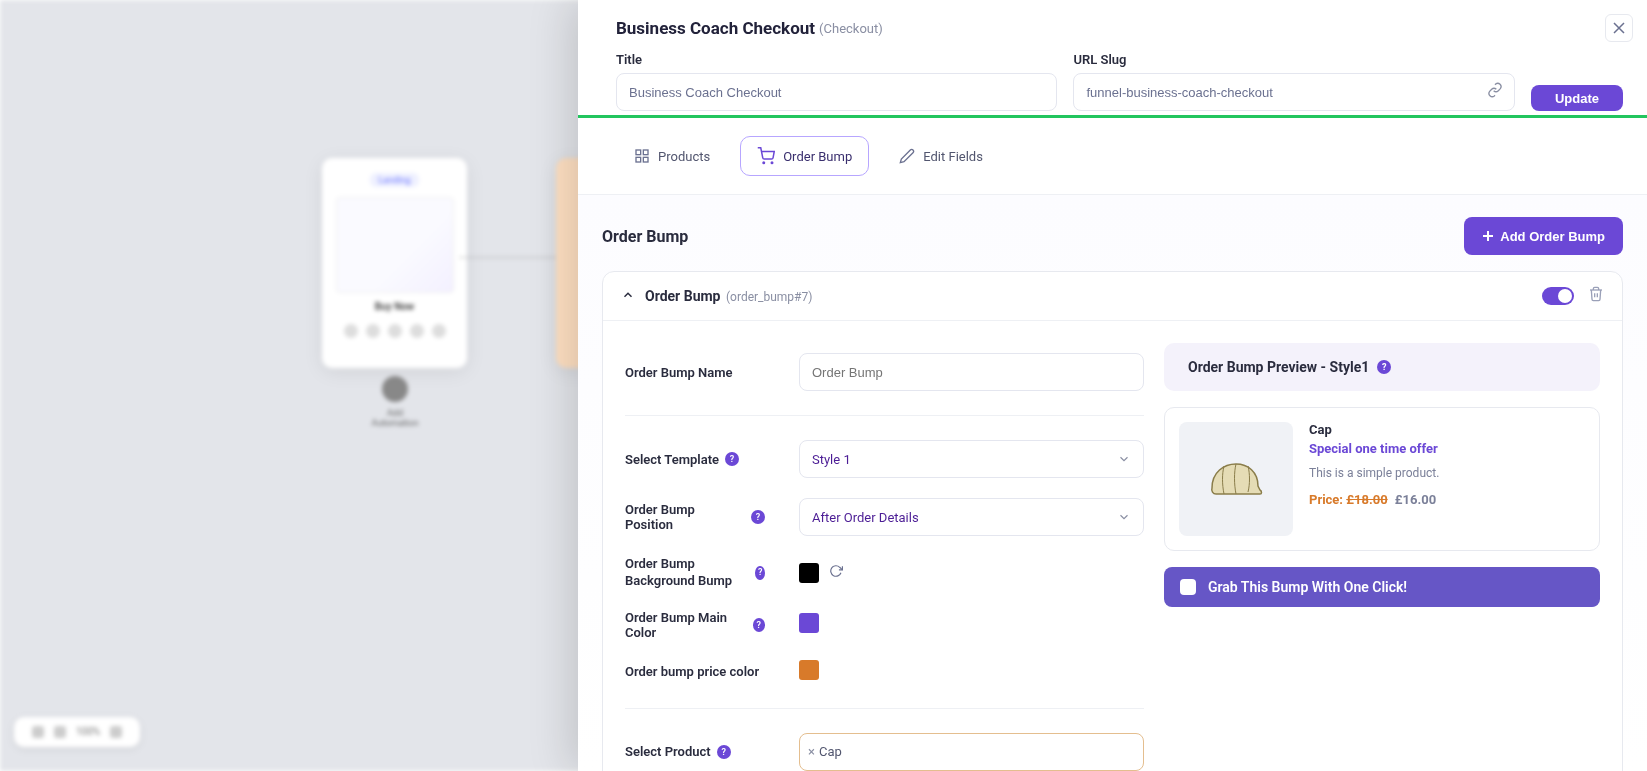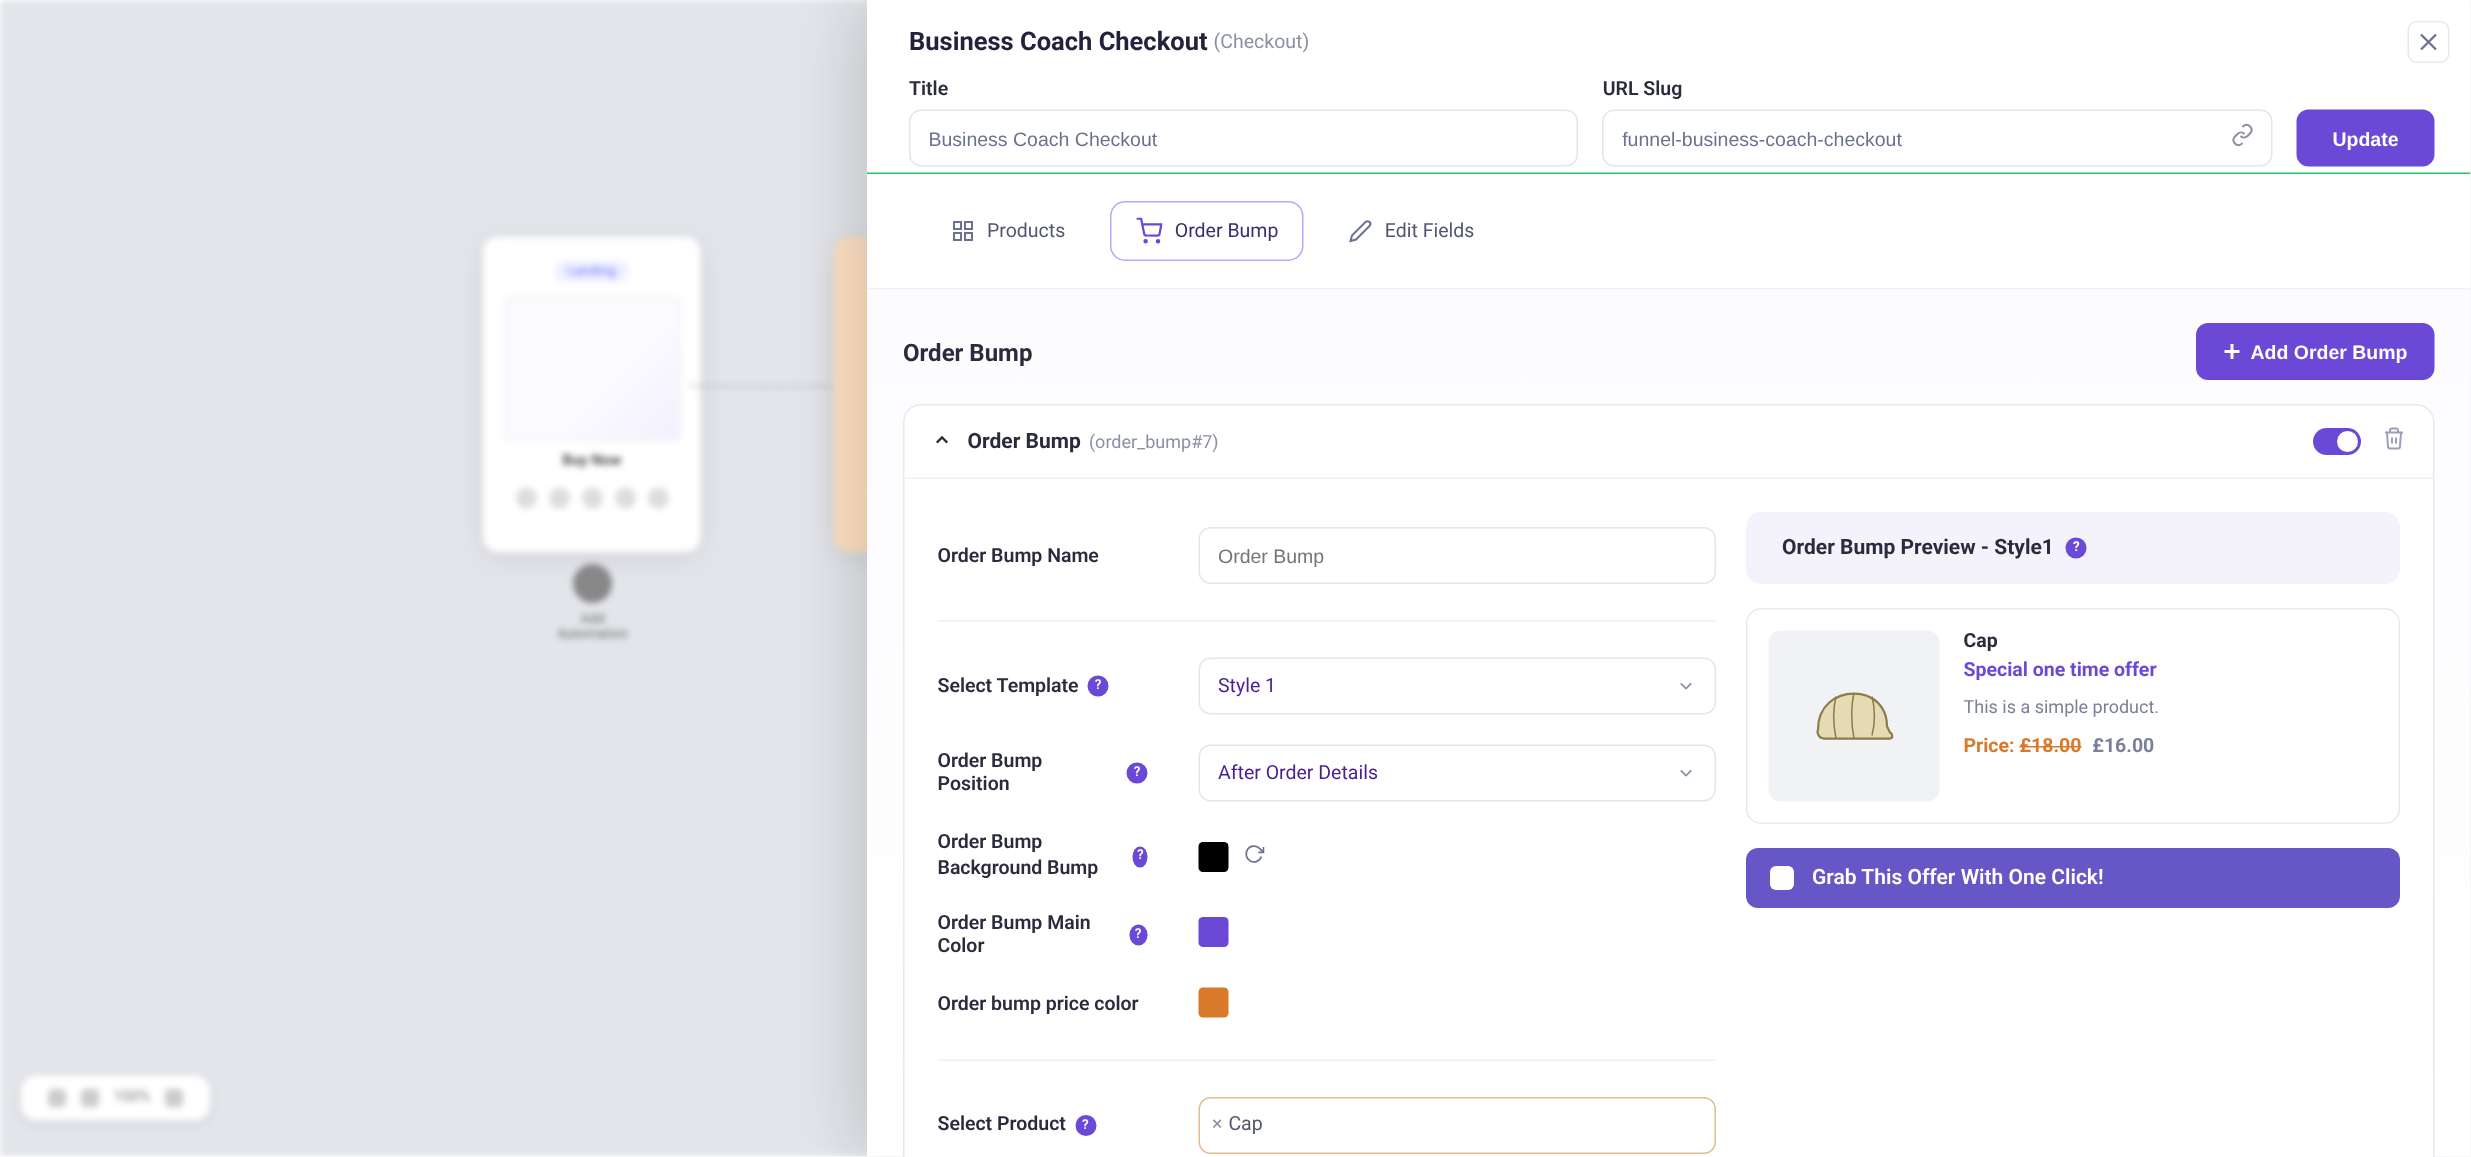--- a/index.html
+++ b/index.html
@@ -62,22 +62,22 @@
 
 .panel {
   position:absolute; top:0; right:0; bottom:0;
   width:1069px;
   background:#fff;
   box-shadow:-8px 0 40px rgba(0,0,0,0.15);
   display:flex; flex-direction:column;
   overflow:hidden;
 }
 .panel-header {
-  padding: 18px 24px 0 28px;
-  border-bottom:1px solid #22c55e;
+  padding: 18px 24px 0 38px;
+  border-bottom:3px solid #22c55e;
 }
 .ph-title-row { display:flex; align-items:center; }
 .ph-title { font-size:17px; font-weight:700; color:#22223a; }
 .ph-sub { font-size:13px; color:#8a8fa3; margin-left:4px; font-weight:400;}
 .close-btn {
   position:absolute; top:14px; right:14px;
   width:28px; height:28px; border:1px solid #e7e9ef; border-radius:6px;
   display:flex; align-items:center; justify-content:center;
   cursor:pointer; color:#6b7190;
 }
@@ -90,21 +90,21 @@
   padding:0 12px; font-size:13px; color:#6b7190; background:#fff;
 }
 .input::placeholder { color:#a5aac0; }
 .slug-wrap { position:relative;border-radius:10px; }
 .slug-wrap .link-ic {
   position:absolute; right:12px; top:50%; transform:translateY(-50%);
   color:#8a8fa3;
 }
 .btn-primary {
   background:#6b48d6; color:#fff; border:none; border-radius:8px;
-  height:38px; padding:0 24px; font-size:13px; font-weight:600; cursor:pointer;
+  height:26px; padding:0 24px; font-size:13px; font-weight:600; cursor:pointer;
 }
 
 .tabs-row {
   display:flex; gap:14px; padding:18px 24px 18px 40px;
   border-bottom:1px solid #eef0f4;
 }
 .tab {
   display:flex; align-items:center; gap:8px;
   padding:10px 16px; border-radius:10px;
   font-size:13px; color:#52566f; cursor:pointer;
@@ -445,20 +445,20 @@
                 <div class="price">
                   <span class="lbl">Price:</span>
                   <span class="old">£18.00</span>
                   <span class="new">£16.00</span>
                 </div>
               </div>
             </div>
           </div>
           <div class="grab-bar">
             <span class="cb"></span>
-            <span>Grab This Offer With One Click!</span>
+            <span>Grab This Bump With One Click!</span>
           </div>
         </div>
       </div>
     </div>
 
   </div>
 </div>
 
 </body></html>

